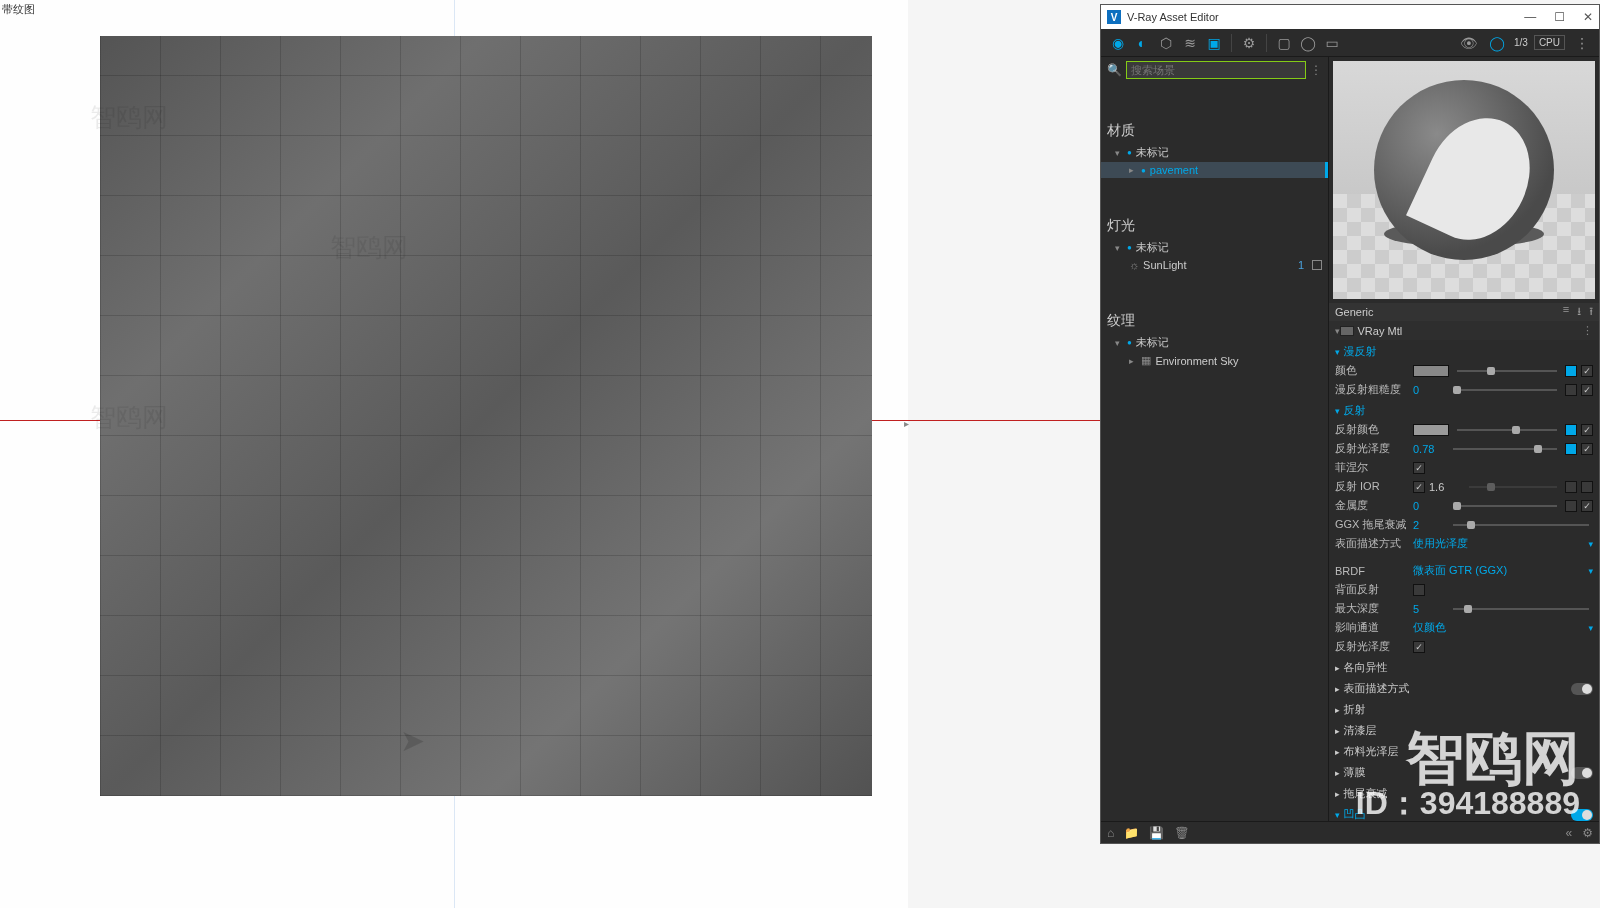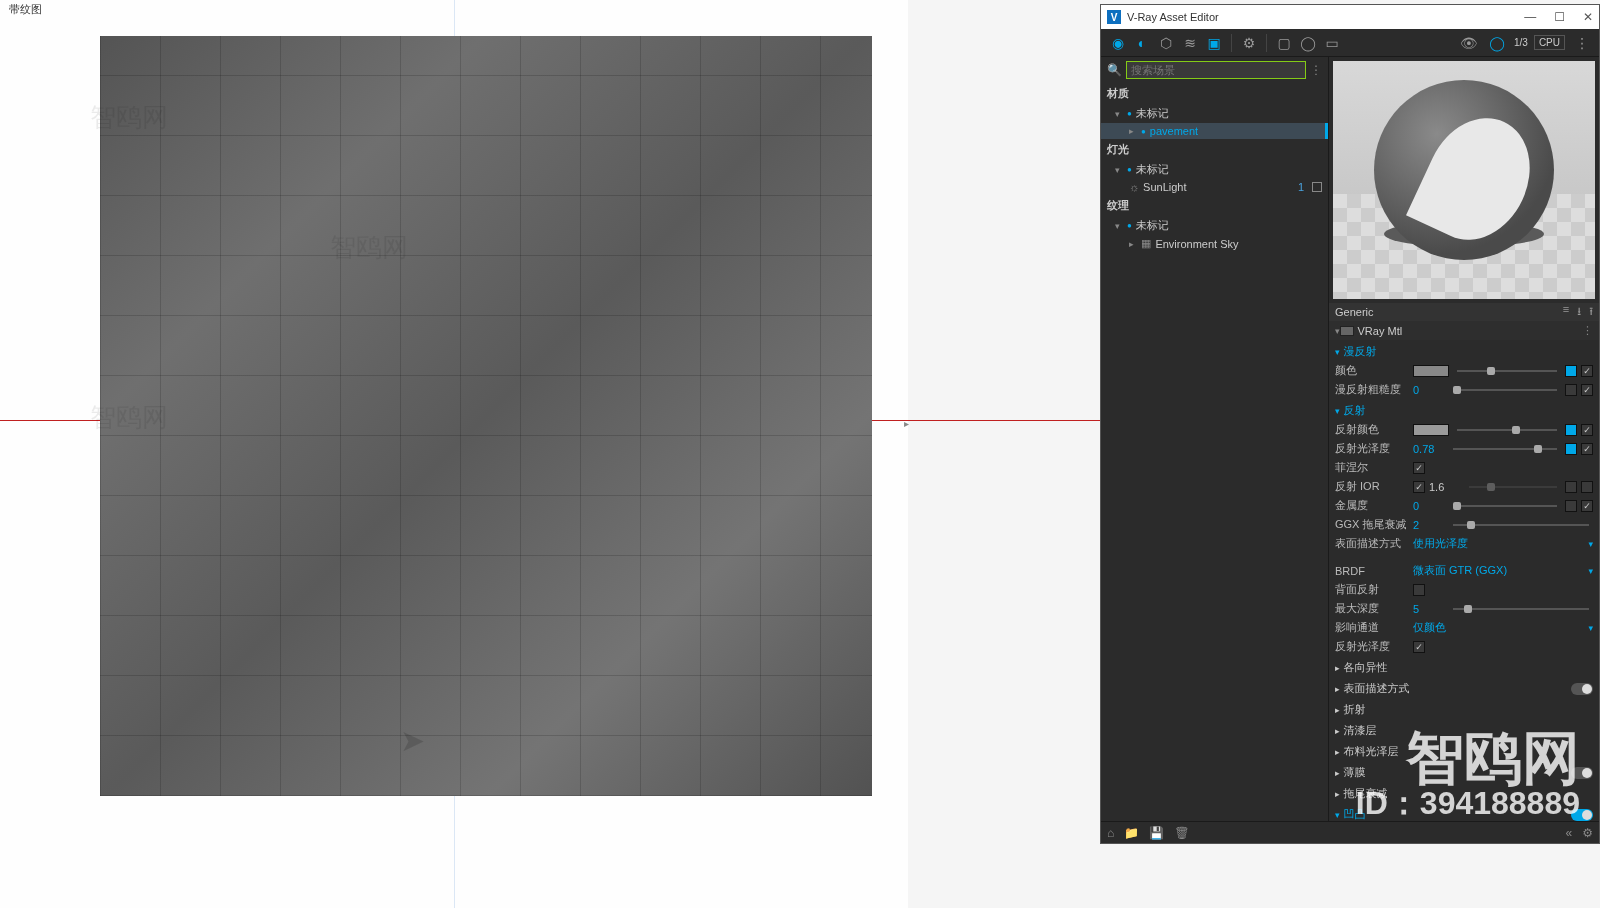--- a/index.html
+++ b/index.html
@@ -1,20 +1,20 @@
 <!DOCTYPE html>
 <html><head>
 <meta charset="utf-8">
 <style>
 * { margin: 0; padding: 0; box-sizing: border-box; font-family: "Microsoft YaHei", sans-serif; }
 body { width: 1600px; height: 908px; background: #f5f5f5; overflow: hidden; position: relative; }
 
 
 .viewport { position: absolute; left: 0; top: 0; width: 908px; height: 908px; background: #fefefe; }
-.viewport-label { position: absolute; left: 2px; top: 2px; font-size: 11px; color: #333; margin-left: 7px; }
+.viewport-label { position: absolute; left: 2px; top: 2px; font-size: 11px; color: #333; }
 .axis-h { position: absolute; left: 0; right: -600px; top: 420px; height: 0; border-top: 1px solid #c02020; }
 .axis-v { position: absolute; left: 50%; top: 0; bottom: 0; width: 0; border-left: 1px solid #1565c0; opacity: 0.15; }
 .texture-plane { position: absolute; left: 100px; top: 36px; width: 772px; height: 760px; background: #6a6a6a;
   background-image:
     repeating-linear-gradient(90deg, rgba(0,0,0,0.15) 0 1px, transparent 1px 60px),
     repeating-linear-gradient(0deg, rgba(0,0,0,0.15) 0 1px, transparent 1px 60px),
     linear-gradient(135deg, #5a5a5a, #757575, #606060, #7a7a7a, #585858);
   filter: contrast(1.05) brightness(0.95);
 }
 .watermark { position: absolute; font-size: 26px; color: rgba(0,0,0,0.08); font-weight: 500; }
@@ -35,21 +35,21 @@
 .tool-sep { width: 1px; height: 18px; background: #444; margin: 0 4px; }
 .tool-right { margin-left: auto; display: flex; align-items: center; gap: 6px; color: #ccc; font-size: 10px; }
 .tool-right .cpu-box{ border:1px solid #555; padding:1px 4px; }
 
 .body-row { flex: 1; display: flex; min-height: 0; }
 .tree-pane { width: 228px; background: #2b2b2b; display: flex; flex-direction: column; border-right: 1px solid #1a1a1a; }
 .search-row { padding: 4px 6px; display: flex; align-items: center; gap: 4px; }
 .search-row input { flex: 1; background: #3a3a3a; border: 1px solid #84cc16; color: #ccc; font-size: 11px; padding: 2px 4px; }
 .search-row .sicon { color: #888; font-size: 12px; }
 
-.section-head { font-size: 11px; color: #ccc; padding: 3px 6px; font-weight: bold; }
+.section-head { font-size: 14px; color: #ccc; padding: 3px 6px; font-weight: normal; margin-top: 36px; }
 .tree-item { display: flex; align-items: center; font-size: 11px; color: #ccc; padding: 2px 6px 2px 14px; cursor: pointer; gap:4px; }
 .tree-item.lvl2 { padding-left: 28px; }
 .tree-item.sel { background: #3d4a55; color: #00a8e8; border-right: 3px solid #00a8e8; }
 .tree-item .arrow { color: #888; font-size: 9px; width:8px; }
 .tree-item .bullet { color: #00a8e8; font-size: 8px; }
 .tree-item .count { margin-left:auto; color:#4aa3df; }
 .tree-item .box { width:10px; height:10px; border:1px solid #888; margin-left:4px; }
 
 .preview-pane { flex: 1; background: #2b2b2b; display: flex; flex-direction: column; }
 .preview-img { height: 238px; background: linear-gradient(#d8d8d8,#bcbcbc); position: relative; margin:4px; }

